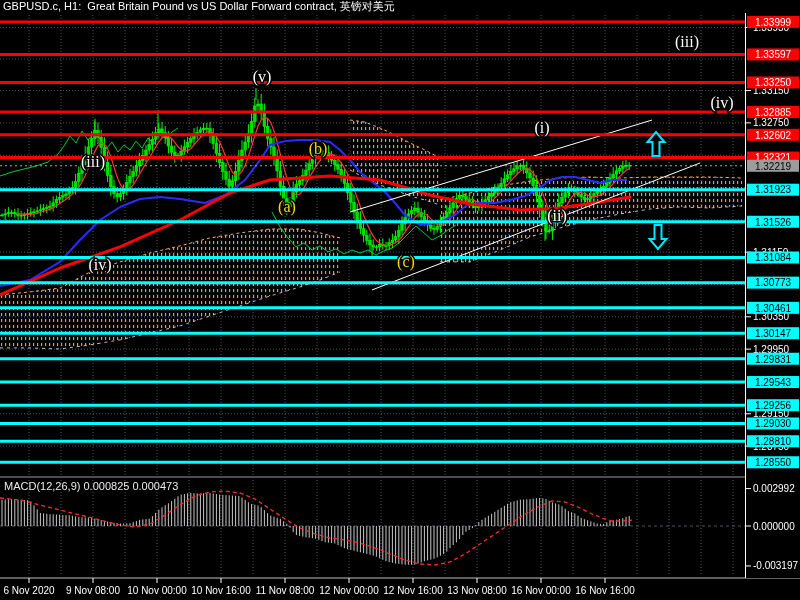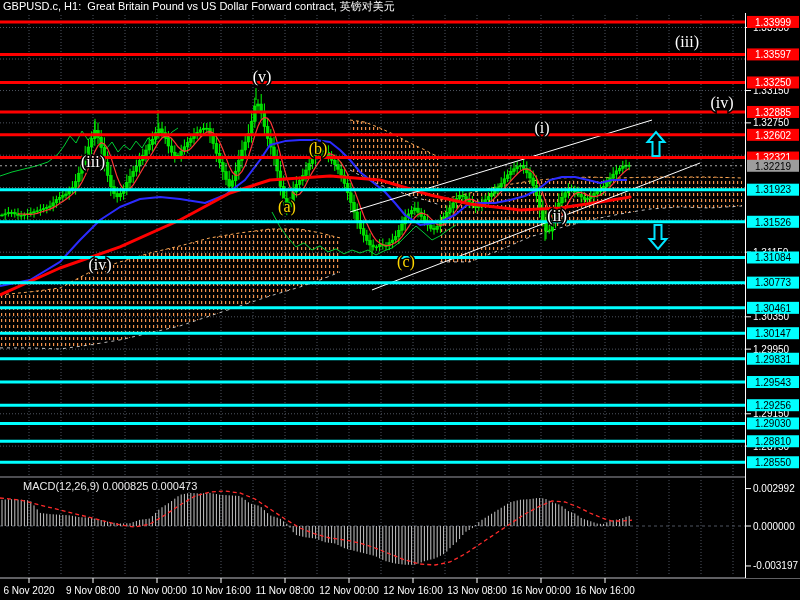--- a/index.html
+++ b/index.html
@@ -1,21 +1,21 @@
 <!DOCTYPE html>
 <html><head>
 <meta charset="utf-8">
 <style>
   html,body{margin:0;padding:0;background:#222;}
   #stage{position:relative;width:800px;height:600px;background:#000;overflow:hidden;
          font-family:"Liberation Sans",sans-serif;}
   #chart-svg{position:absolute;left:0;top:0;}
   .titlebar{position:absolute;left:0;top:0;width:800px;height:13px;background:#000;
             color:#fff;font-size:11px;line-height:13px;padding-left:3px;white-space:pre;z-index:5;}
-  .macd-label{position:absolute;left:4px;top:480px;color:#eaeaea;font-size:11px;z-index:5;white-space:pre;margin-left:19px;}
+  .macd-label{position:absolute;left:4px;top:480px;color:#eaeaea;font-size:11px;z-index:5;white-space:pre;}
 </style>
 </head>
 <body>
 
 <div id="stage">
   <svg id="chart-svg" width="800" height="600">
       <defs>
         <pattern id="kumo" width="4" height="6" patternUnits="userSpaceOnUse">
           <rect x="1" y="1" width="1.2" height="3" fill="#ff9a50"></rect>
         </pattern>

